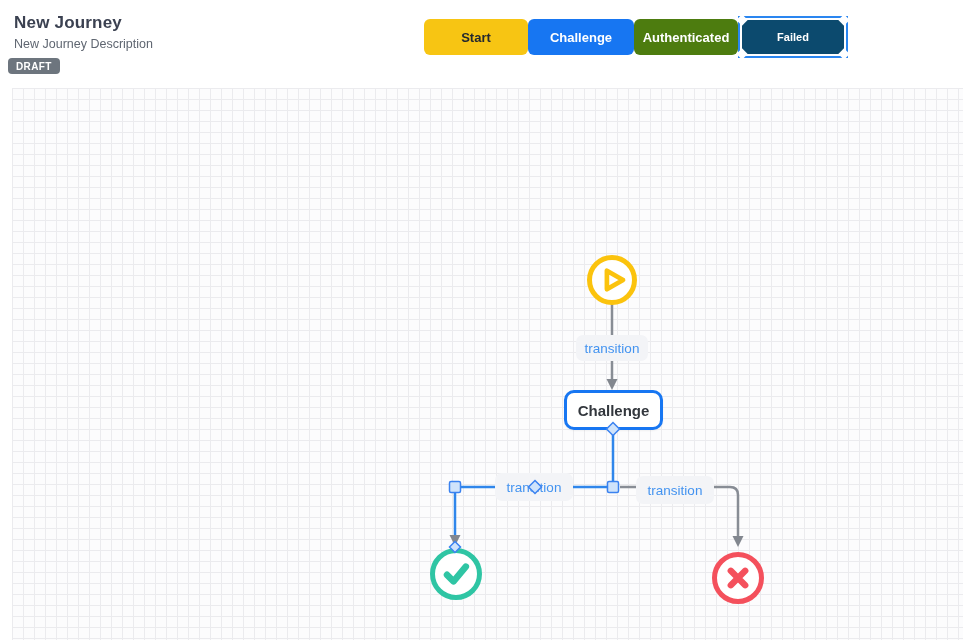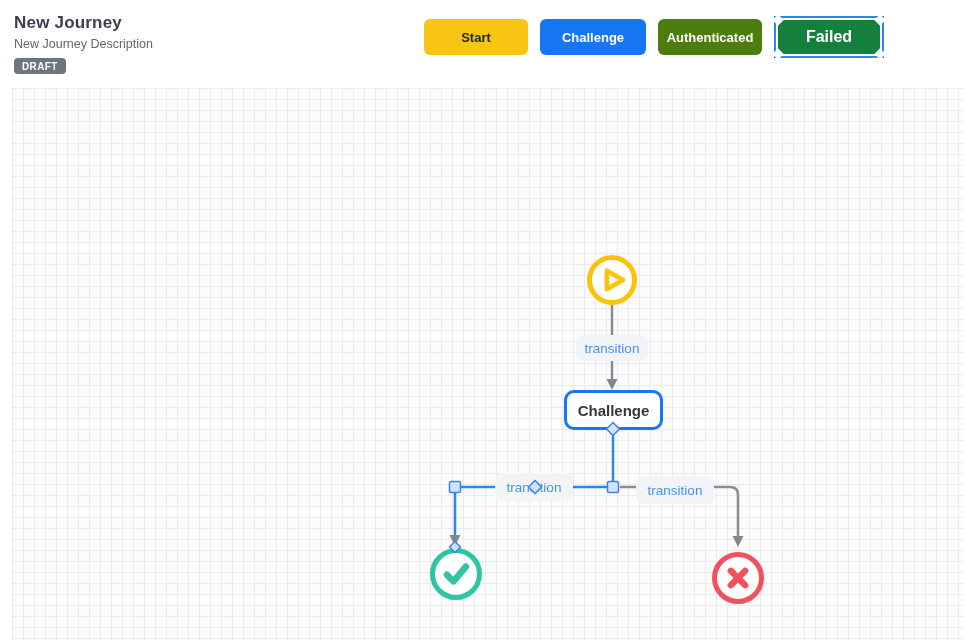--- a/index.html
+++ b/index.html
@@ -4,33 +4,33 @@
 <style>
   * { margin:0; padding:0; box-sizing:border-box; }
   html,body { width:978px; height:640px; overflow:hidden; background:#ffffff;
     font-family:"Liberation Sans", sans-serif; }
   .app { position:relative; width:978px; height:640px; background:#ffffff; }
 
   
   .header { position:absolute; left:0; top:0; width:896px; height:88px; background:#ffffff; }
   .title { position:absolute; left:14px; top:13px; font-size:17px; font-weight:700; color:#3b4151; letter-spacing:.2px; }
   .subtitle { position:absolute; left:14px; top:37px; font-size:12.5px; color:#5f6671;text-align:center; }
-  .badge { position:absolute; left:14px; top:58px; background:#6d757e; color:#ffffff;
+  .badge { position:absolute; left:8px; top:58px; background:#6d757e; color:#ffffff;
     font-size:10px; font-weight:700; padding:3px 8px 2px; border-radius:4px; letter-spacing:.4px; }
 
   
-  .palette { position:absolute; left:424px; top:16px; display:flex; gap:12px; align-items:center; }
+  .palette { position:absolute; left:424px; top:16px; display:flex; align-items:center; }
   .pbtn { height:36px; border:none; border-radius:6px; font-family:"Liberation Sans",sans-serif;
     font-size:13px; font-weight:700; cursor:pointer; }
   .pbtn-start { width:104px; background:#f7c513; color:#24292f; }
   .pbtn-challenge { width:106px; background:#1776f2; color:#ffffff; }
   .pbtn-auth { width:104px; background:#4d7c0f; color:#ffffff; }
   .sel-wrap { position:relative; width:110px; height:42px; border:2px solid #2a86f0; background:#ffffff; padding:2px; }
-  .pbtn-failed { width:100%; height:100%; background:#15803d; color:#ffffff; border:none;
-    border-radius:5px; font-size:16px; font-weight:700; font-family:"Liberation Sans",sans-serif; cursor:pointer; }
+  .pbtn-failed { width:100%; height:100%; background:#0c4a6e; color:#ffffff; border:none;
+    border-radius:5px; font-size:11px; font-weight:700; font-family:"Liberation Sans",sans-serif; cursor:pointer; }
   .notch { position:absolute; width:8px; height:8px; background:#ffffff; transform:rotate(45deg); z-index:3; }
   .notch.tl { left:-2px; top:-2px; } .notch.tr { right:-2px; top:-2px; }
   .notch.bl { left:-2px; bottom:-2px; } .notch.br { right:-2px; bottom:-2px; }
 
   
   .canvas { position:absolute; left:12px; top:88px; width:951px; height:632px;
     background-color:#fcfcfd;
     background-image:
       linear-gradient(#ebebee 1px, transparent 1px),
       linear-gradient(90deg, #ebebee 1px, transparent 1px);

